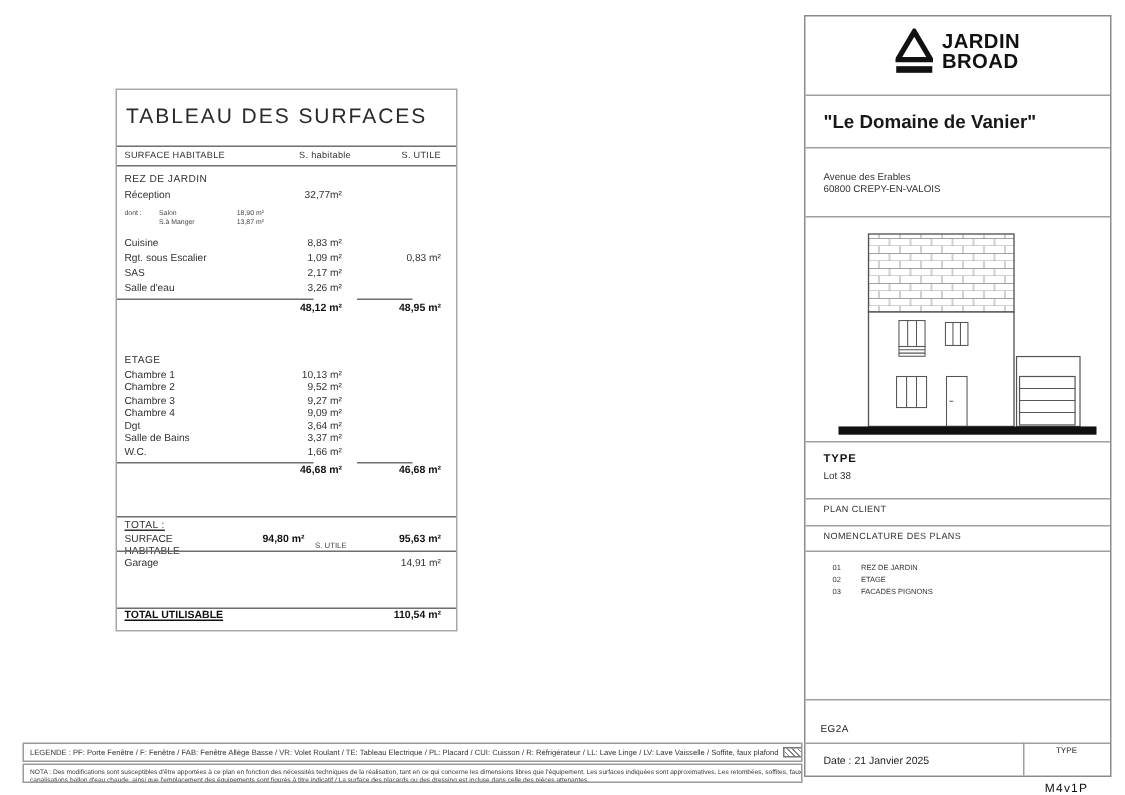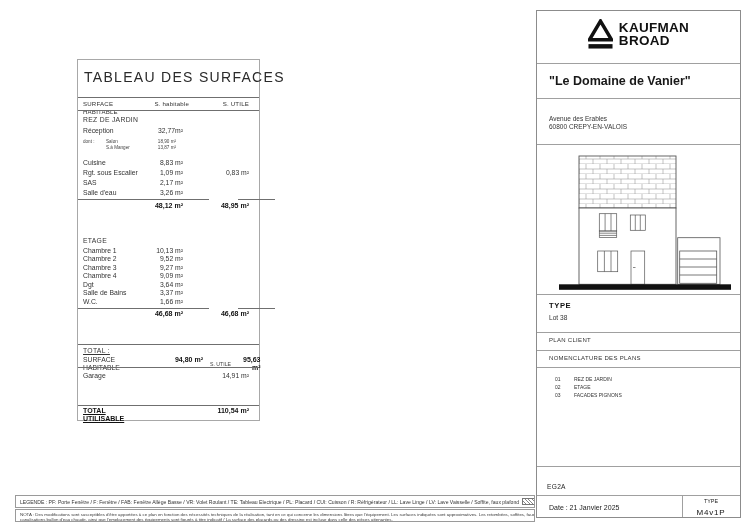--- a/index.html
+++ b/index.html
@@ -2,21 +2,21 @@
 <html><head>
 <meta charset="utf-8">
 <style>
   * { margin:0; padding:0; box-sizing:border-box; }
   html,body { background:#ffffff; }
   .sheet {
     position:relative; width:750px; height:530px; background:#fff;
     font-family:"Liberation Sans", sans-serif; color:#222; overflow:hidden;
   }
   
-  .tbox { position:absolute; left:77px; top:59px; width:183px; height:362px;
+  .tbox { position:absolute; left:77px; top:59px; width:228px; height:362px;
           border:1px solid #a8a8a8; background:#fff; }
   .t-title { position:absolute; top:9px; left:6px; font-size:14px; letter-spacing:1.3px;
              color:#2a2a2a; font-weight:400; white-space:nowrap; }
   .tline { position:absolute; height:0; border-top:1px solid #6f6f6f; }
   .t-row { position:absolute; left:5px; right:10px; display:grid;
            grid-template-columns:1fr 45px 66px; font-size:6.8px; line-height:8px; color:#333; }
   .t-row .v2, .t-row .v3 { text-align:right; white-space:nowrap; }
   .t-head { position:absolute; left:5px; right:10px; top:40px; display:grid;
             grid-template-columns:1fr 52px 60px; font-size:6.1px; line-height:8px;
             letter-spacing:.2px; color:#333; }
@@ -45,21 +45,21 @@
            letter-spacing:.6px; color:#111; }
   .lot { position:absolute; top:303px; left:12px; font-size:6.6px; color:#333; }
   .rowlabel { position:absolute; left:12px; font-size:6px; letter-spacing:.3px; color:#333; }
   .nom-item { position:absolute; left:18px; display:flex; font-size:5px; line-height:6px; color:#333; }
   .nom-item .n { width:19px; }
   .code { position:absolute; top:472px; left:10px; font-size:6.6px; letter-spacing:.3px; color:#222; }
   .date-cell { position:absolute; top:484px; left:0; width:145px; height:24px; display:flex;
                align-items:center; padding-left:12px; font-size:7px; color:#222; }
   .type-cell { position:absolute; top:484px; left:145px; right:0; height:24px; text-align:center; }
   .type-cell .tl { font-size:5.4px; margin-top:3px; color:#222; }
-  .type-cell .tv { font-size:8px; letter-spacing:.8px; color:#111; margin-top:4px; }
+  .type-cell .tv { font-size:8px; letter-spacing:.8px; color:#111; margin-top:17px; }
   .vline { position:absolute; width:0; border-left:1px solid #a0a0a0; }
   
   .legend-box { position:absolute; left:15px; top:495px; width:520px; height:13px;
                 border:1px solid #9a9a9a; display:flex; align-items:center; gap:3px;
                 padding:0 4px; font-size:5.1px; color:#333; white-space:nowrap; overflow:hidden; }
   .swatch-hatch { width:14px; height:7px; border:.5px solid #777; flex:0 0 auto;
                   background:repeating-linear-gradient(45deg,#fff 0 1.8px,#888 1.8px 2.5px); }
   .nota-box { position:absolute; left:15px; top:509px; width:520px; height:13px;
               border:1px solid #9a9a9a; padding:1.5px 4px; font-size:4.4px; line-height:5px;
               color:#3a3a3a; white-space:nowrap; overflow:hidden; }
@@ -198,21 +198,21 @@
   </div>
 
   <div class="panel">
 
     <div class="logo">
       <svg width="25" height="31" viewBox="0 0 26 32">
         <polygon points="13,2 24.5,21.5 1.5,21.5" fill="none" stroke="#111" stroke-width="3.6"></polygon>
         <rect x="0.5" y="26" width="25" height="4.6" fill="#111"></rect>
       </svg>
       <div class="logo-text">
-        <div>KAUFMAN</div>
+        <div>JARDIN</div>
         <div>BROAD</div>
       </div>
     </div>
     <div class="pline" style="top:52px;"></div>
 
     <div class="project">"Le Domaine de Vanier"</div>
     <div class="pline" style="top:87px;"></div>
 
     <div class="addr">
       <div>Avenue des Erables</div>

